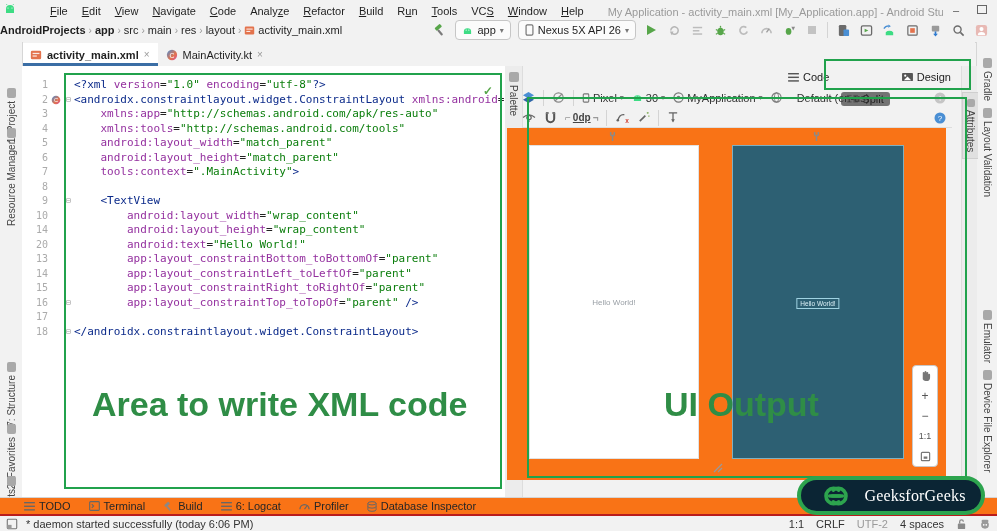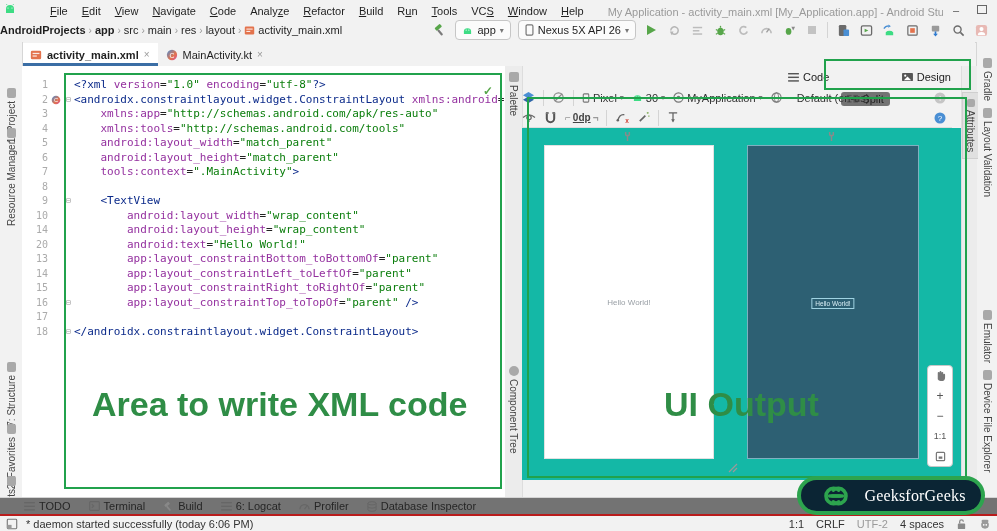--- a/index.html
+++ b/index.html
@@ -51,32 +51,32 @@
   #editor-check{left:483px;top:84px;color:#57a64a;font-weight:bold;font-size:12px;}
   
   #design{left:505px;top:66px;width:456px;height:431px;background:#f2f2f2;}
   #palette-strip{position:absolute;left:0;top:0;width:17px;height:100%;background:#ececec;border-right:1px solid #ddd;}
   #design-modes{position:absolute;right:4px;top:2px;display:flex;gap:6px;align-items:center;height:18px;}
   .mode{display:flex;align-items:center;gap:4px;padding:1px 6px;border-radius:3px;color:#222;}
   .mode.active{background:#737373;margin-top:43px;}
   .dtb{position:absolute;left:17px;display:flex;align-items:center;gap:8px;color:#333;}
   #dtb1{top:22px;height:19px;width:430px;}
   #dtb2{top:42px;height:19px;width:430px;border-bottom:1px solid #ddd;}
-  #canvas{position:absolute;left:17px;top:62px;width:439px;height:352px;background:#14b8a6;overflow:hidden;}
+  #canvas{position:absolute;left:2px;top:62px;width:439px;height:352px;background:#f97316;overflow:hidden;}
   #device-white{position:absolute;left:23px;top:18px;width:168px;height:312px;background:#ffffff;box-shadow:0 0 0 1px #e2e2e2;}
   #device-white .hello{position:absolute;left:0;top:152px;width:100%;text-align:center;font-size:8px;color:#9aa0a6;}
   #device-bp{position:absolute;left:226px;top:18px;width:170px;height:312px;background:#2d6073;box-shadow:0 0 0 1px #7fb0c0;}
   .bp-hello{position:absolute;left:50%;top:152px;transform:translateX(-50%);border:1px solid #9fd3e2;color:#d8eef5;font-size:6.5px;padding:1px 3px;white-space:nowrap;}
   .wrench{position:absolute;top:3px;color:#8a8a8a;}
   #zoombar{position:absolute;right:8px;top:237px;width:24px;background:#ffffff;border:1px solid #c8c8c8;border-radius:4px;display:flex;flex-direction:column;align-items:center;}
   .zb{height:20px;width:100%;display:flex;align-items:center;justify-content:center;color:#555;font-size:12px;}
   .zb.small{font-size:9px;}
   #resize-handle{position:absolute;left:203px;top:332px;color:#9a9a9a;}
   
-  #bottombar{left:0;top:497px;width:997px;height:17px;background:#737373;border-top:1px solid #d4d4d4;display:flex;align-items:center;gap:18px;padding-left:24px;box-sizing:border-box;}
+  #bottombar{left:0;top:497px;width:997px;height:17px;background:#f97316;border-top:1px solid #d4d4d4;display:flex;align-items:center;gap:18px;padding-left:24px;box-sizing:border-box;}
   .bb-item{display:flex;align-items:center;gap:4px;white-space:nowrap;color:#262626;}
   .bb-ico{color:#666;font-size:10px;display:flex;align-items:center;}
   #statusbar{left:0;top:514px;width:997px;height:17px;background:#f2f2f2;border-top:2px solid #b91c1c;display:flex;align-items:center;box-sizing:border-box;padding:0 6px;color:#333;}
   #status-right{margin-left:auto;display:flex;align-items:center;gap:12px;}
   .dim{color:#9a9a9a;}
   
   .green-box{border:2px solid #21a24c;background:transparent;z-index:40;pointer-events:none;}
   .green-label{z-index:45;color:#2f8d46;font-weight:bold;font-size:34px;white-space:nowrap;}
   
   #gfg{left:797px;top:476px;width:188px;height:39px;background:#0b2534;border:4px solid #2da44e;border-radius:24px;z-index:60;display:flex;align-items:center;justify-content:center;gap:8px;box-sizing:border-box;}

